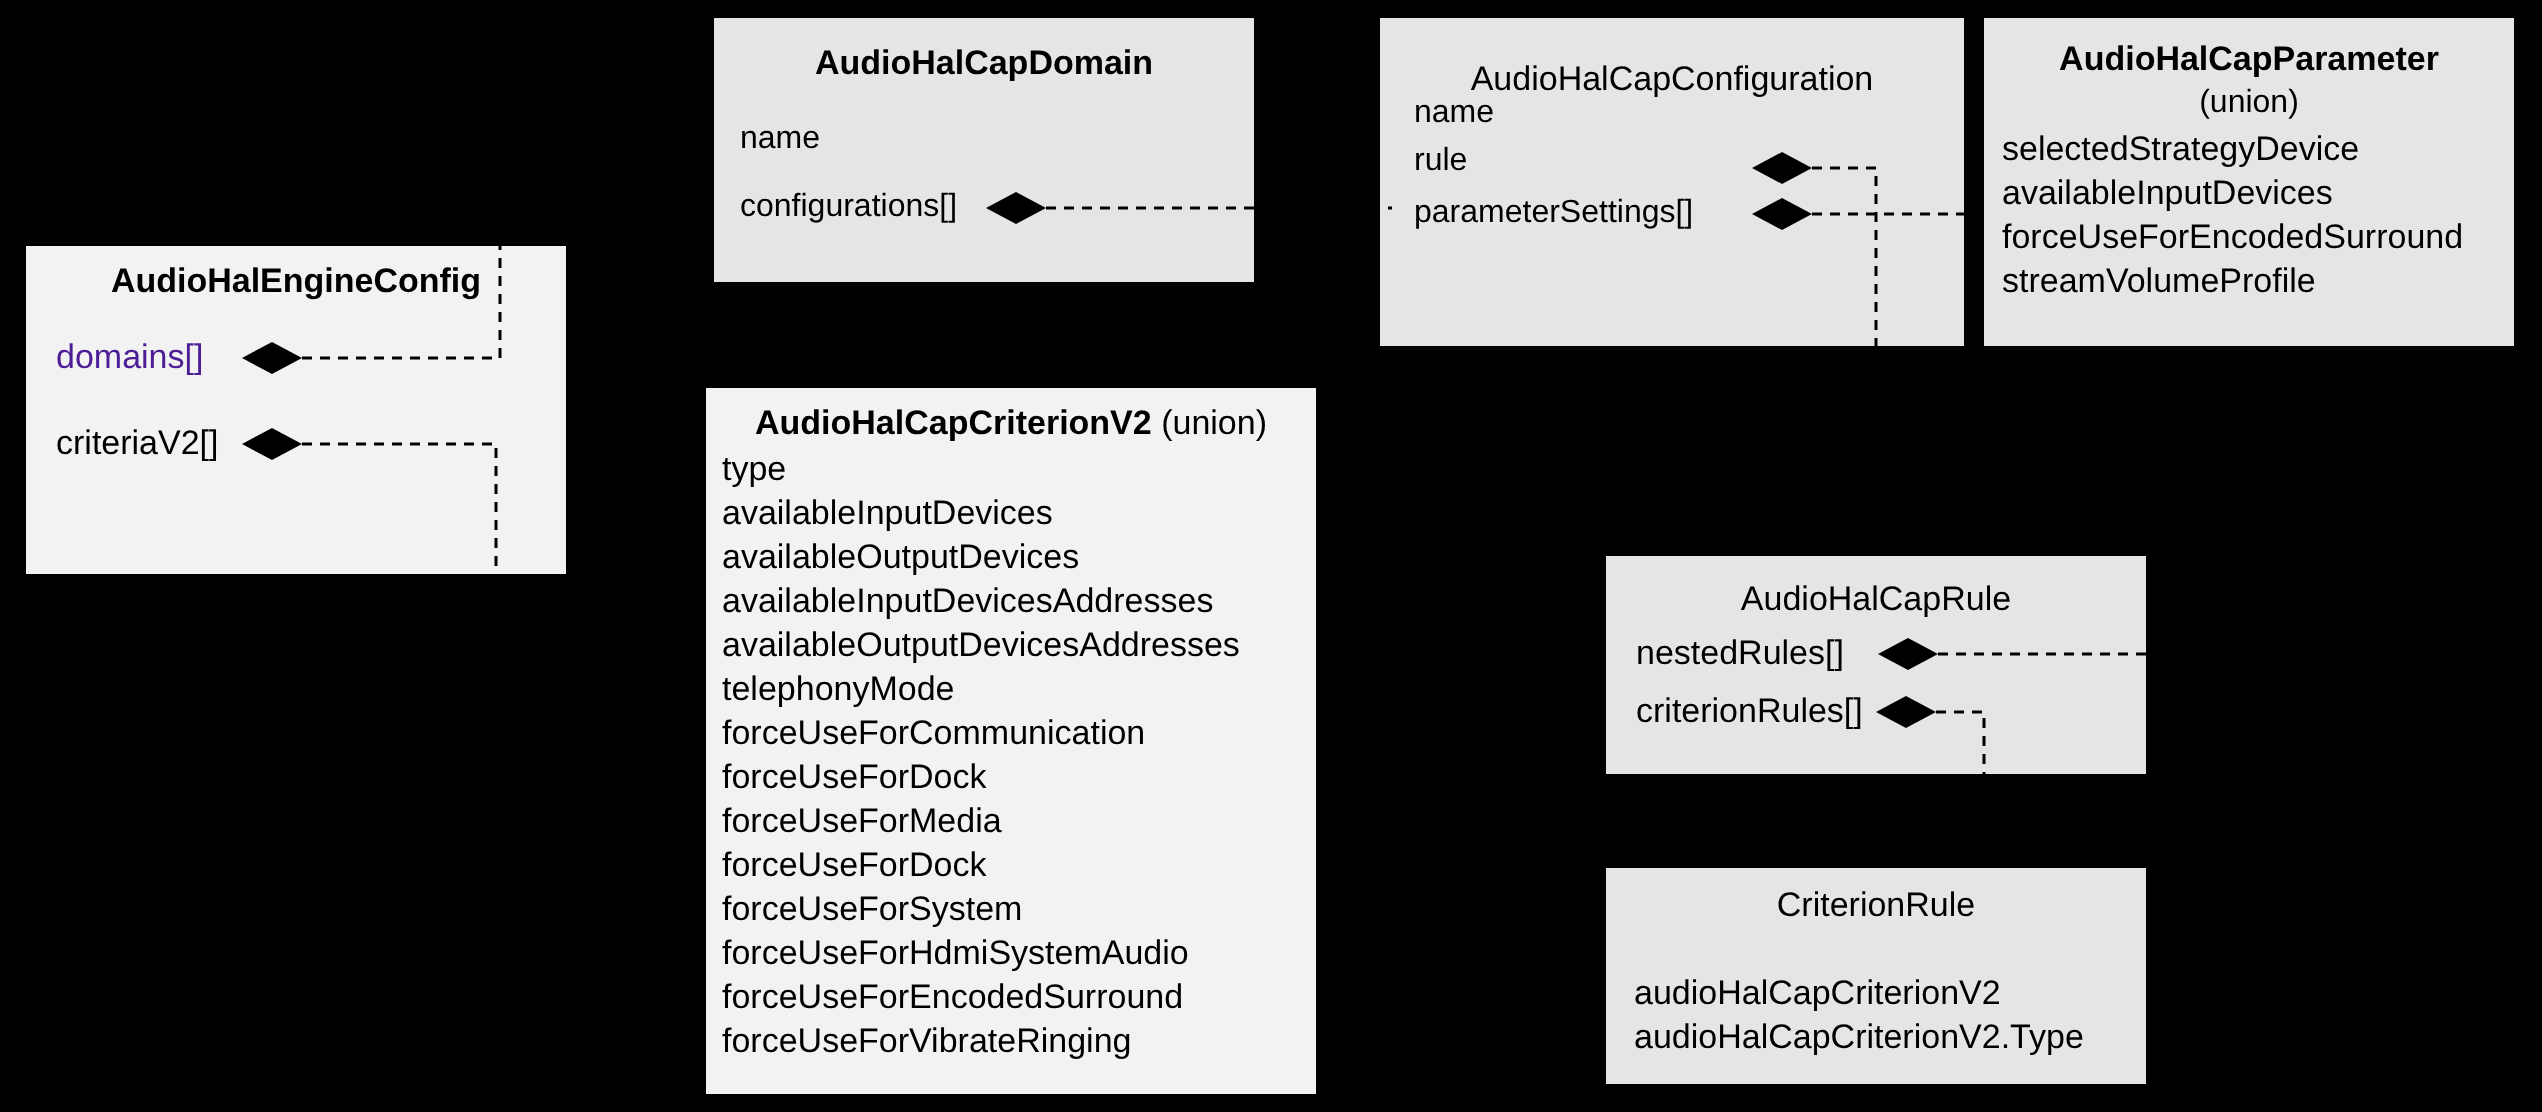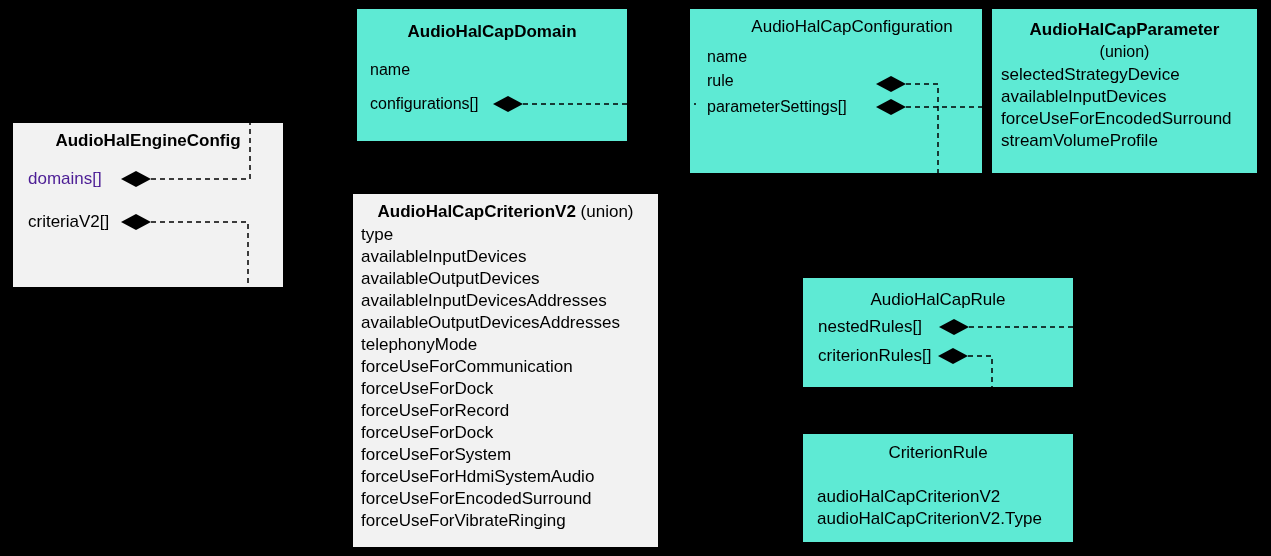--- a/index.html
+++ b/index.html
@@ -14,21 +14,21 @@
     background: #000000;
     overflow: hidden;
     font-family: "Liberation Sans", sans-serif;
     color: #000000;
   }
   .box {
     position: absolute;
     box-sizing: border-box;
     z-index: 1;
   }
-  .box.green { background: #5eead4; }
+  .box.green { background: #e5e5e5; }
   .box.gray  { background: #f2f2f2; }
   .title {
     position: absolute;
     left: 0;
     width: 100%;
     text-align: center;
     font-size: 17px;
     line-height: 20px;
     white-space: nowrap;
   }
@@ -85,21 +85,21 @@
     <div class="row big" style="left:15px; top:89px;">criteriaV2[]</div>
   </div>
 
   <div class="box green" style="left:357px; top:9px; width:270px; height:132px;">
     <div class="title bold" style="top:13px;">AudioHalCapDomain</div>
     <div class="row" style="left:13px; top:51px;">name</div>
     <div class="row" style="left:13px; top:85px;">configurations[]</div>
   </div>
 
   <div class="box green" style="left:690px; top:9px; width:292px; height:164px;">
-    <div class="title" style="top:8px;padding-left:16px;">AudioHalCapConfiguration</div>
+    <div class="title" style="top:21px;">AudioHalCapConfiguration</div>
     <div class="row" style="left:17px; top:38px;">name</div>
     <div class="row" style="left:17px; top:62px;">rule</div>
     <div class="row" style="left:17px; top:88px;">parameterSettings[]</div>
   </div>
 
   <div class="box green" style="left:992px; top:9px; width:265px; height:164px;">
     <div class="title bold" style="top:11px;">AudioHalCapParameter</div>
     <div class="subtitle" style="top:33px;">(union)</div>
     <div class="row big" style="left:9px; top:56px;">selectedStrategyDevice</div>
     <div class="row big" style="left:9px; top:78px;">availableInputDevices</div>
@@ -113,21 +113,21 @@
     </div>
     <div class="field-list" style="left:8px; top:30px;">
       <div>type</div>
       <div>availableInputDevices</div>
       <div>availableOutputDevices</div>
       <div>availableInputDevicesAddresses</div>
       <div>availableOutputDevicesAddresses</div>
       <div>telephonyMode</div>
       <div>forceUseForCommunication</div>
       <div>forceUseForDock</div>
-      <div>forceUseForRecord</div>
+      <div>forceUseForMedia</div>
       <div>forceUseForDock</div>
       <div>forceUseForSystem</div>
       <div>forceUseForHdmiSystemAudio</div>
       <div>forceUseForEncodedSurround</div>
       <div>forceUseForVibrateRinging</div>
     </div>
   </div>
 
   <div class="box green" style="left:803px; top:278px; width:270px; height:109px;">
     <div class="title" style="top:12px;">AudioHalCapRule</div>

